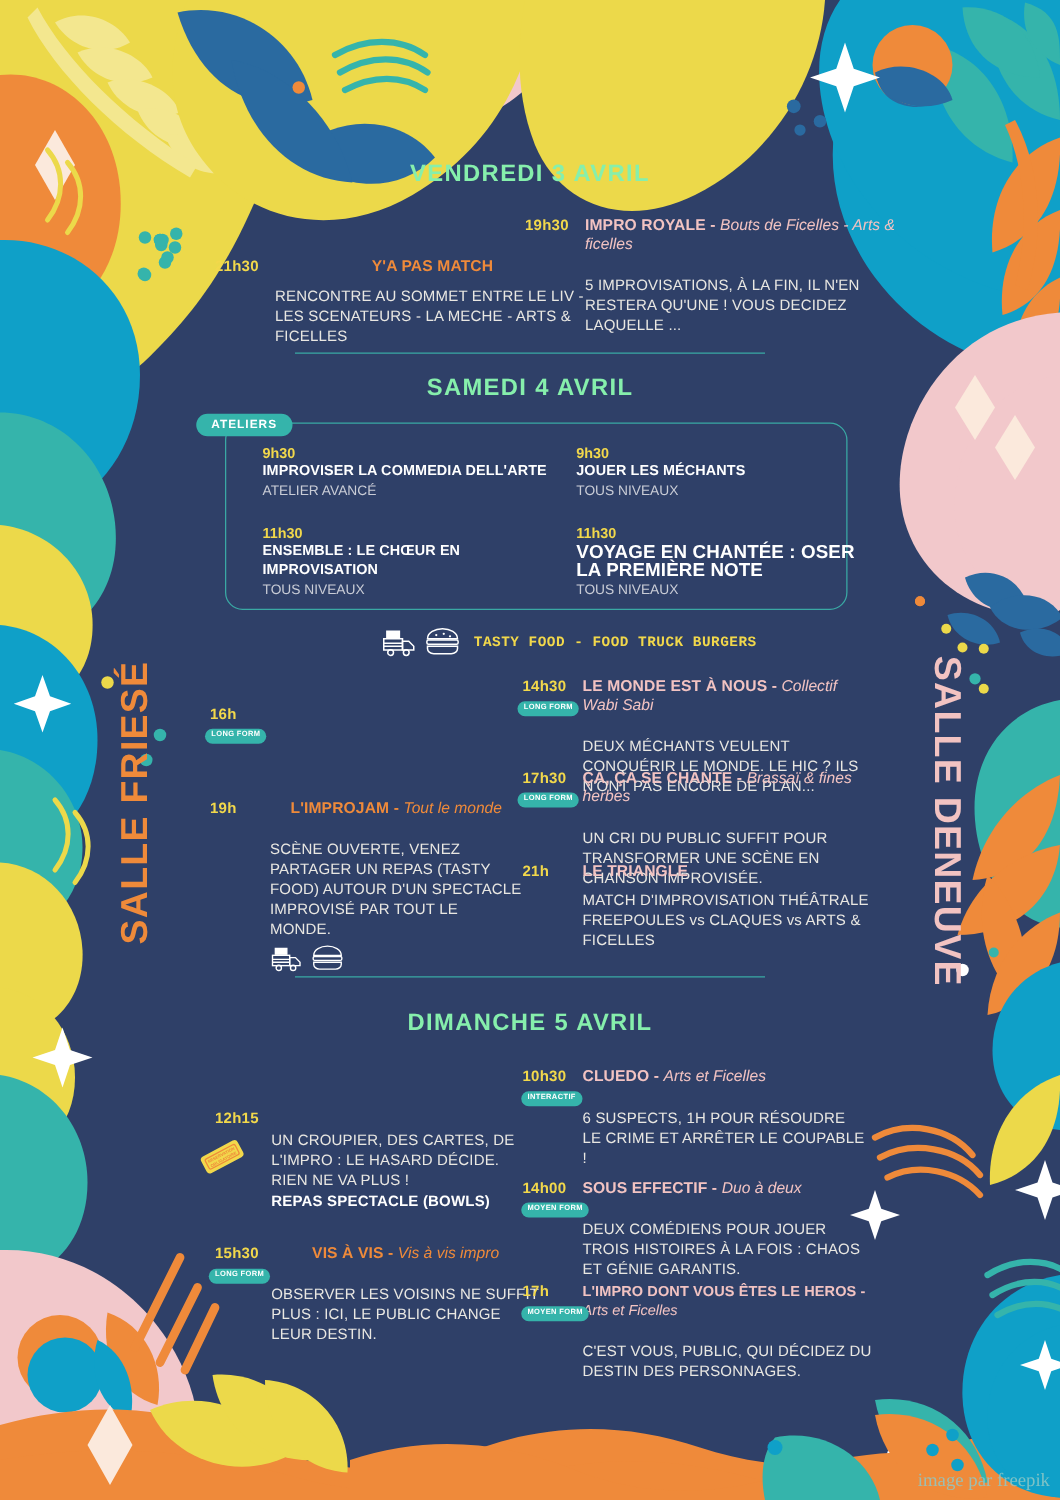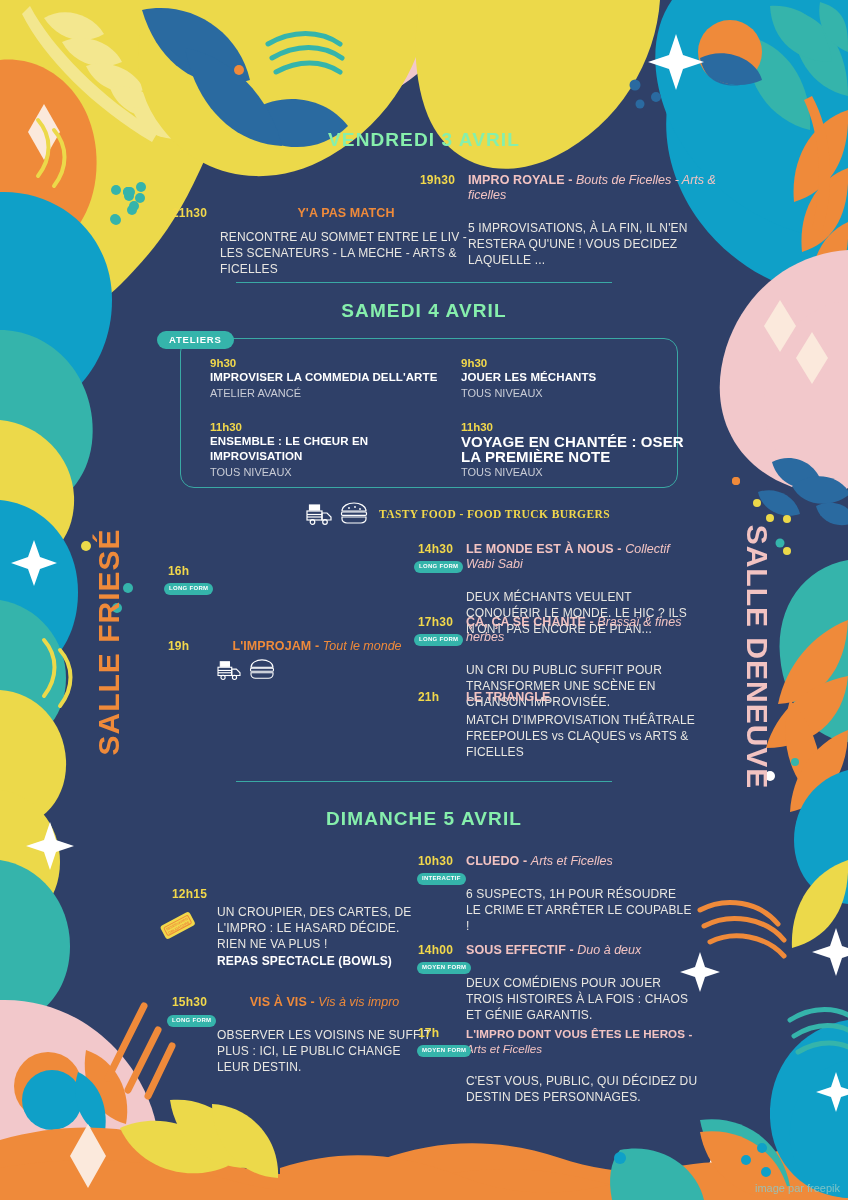--- a/index.html
+++ b/index.html
@@ -72,34 +72,34 @@
   .wk .wtime{color:#f2d84b;font-weight:bold;font-size:11.5px;line-height:14px;
     font-family:"Liberation Sans",sans-serif;}
   .wk .wname{color:#ffffff;font-weight:bold;font-size:11.5px;line-height:15px;letter-spacing:.1px;
     font-family:"Liberation Sans",sans-serif;}
   .wk .wlvl{color:#c9ccd6;font-size:11px;line-height:15px;margin-top:1px;
     font-family:"Liberation Sans",sans-serif;}
 
   
   #foodrow{position:absolute;left:305px;top:502px;display:flex;align-items:center;gap:6px;}
   #foodrow .flabel{color:#f2d84b;font-weight:bold;font-size:11.5px;letter-spacing:.4px;margin-left:4px;
-    font-family:Liberation Serif, serif;}
+    font-family:Liberation Mono, monospace;}
 
   
   .room{
     position:absolute;font-weight:bold;font-size:30px;letter-spacing:1px;
     white-space:nowrap;font-family:"Liberation Sans",sans-serif;
   }
   #room-left{left:-5px;top:625px;transform:rotate(-90deg);transform-origin:center;color:#ef8a3a;}
   #room-right{right:-42px;top:640px;transform:rotate(90deg);transform-origin:center;color:#f2c3c2;}
 
   
   #credit{
-    position:absolute;right:8px;bottom:6px;color:#8fc8c6;font-size:11px;opacity:.85;
-    font-family:Liberation Sans, sans-serif;
+    position:absolute;right:8px;bottom:6px;color:#8fc8c6;font-size:15px;opacity:.85;
+    font-family:Liberation Serif, serif;
   }
   .icon-inline{vertical-align:middle;display:inline-block;}
 </style>
 </head>
 <body>
 
 <div id="poster">
 
   <svg id="deco" viewBox="0 0 848 1200" xmlns="http://www.w3.org/2000/svg">
     <rect x="0" y="0" width="848" height="1200" fill="#2f4068"></rect>
@@ -373,20 +373,21 @@
 
     <div class="ev" style="left:168px;top:564px;width:250px;">
       <div class="time t-yellow">16h</div>
       <span class="badge" style="top:19px;">LONG FORM</span>
     </div>
 
     <div class="ev" style="left:168px;top:639px;width:250px;">
       <div class="time t-yellow">19h</div>
       <div class="body">
         <div class="ttl t-orange"><span>L'IMPROJAM</span><span> - </span><span class="by">Tout le monde</span></div>
+        <div class="desc">SCÈNE OUVERTE, VENEZ PARTAGER UN REPAS (TASTY FOOD) AUTOUR D'UN SPECTACLE IMPROVISÉ PAR TOUT LE MONDE.</div>
         <div style="margin-top:5px;display:flex;gap:6px;">
           <svg width="26" height="22" viewBox="0 0 28 24" fill="none" stroke="#ffffff" stroke-width="1.2">
             <rect x="2" y="9" width="15" height="9"></rect>
             <path d="M17 11 h5 l4 4 v3 h-9 z"></path>
             <rect x="4.5" y="3" width="10" height="5" fill="#ffffff"></rect>
             <circle cx="7.5" cy="20" r="2.3"></circle>
             <circle cx="20" cy="20" r="2.3"></circle>
             <line x1="2" y1="12.5" x2="17" y2="12.5"></line>
             <line x1="2" y1="15" x2="17" y2="15"></line>
           </svg>

